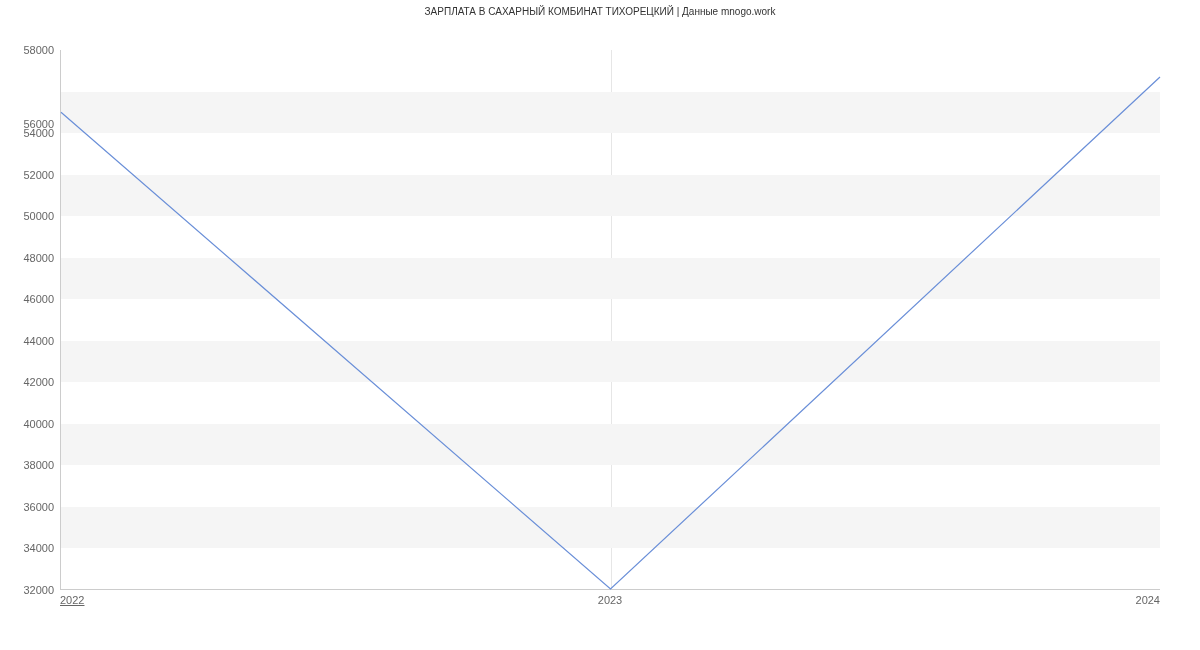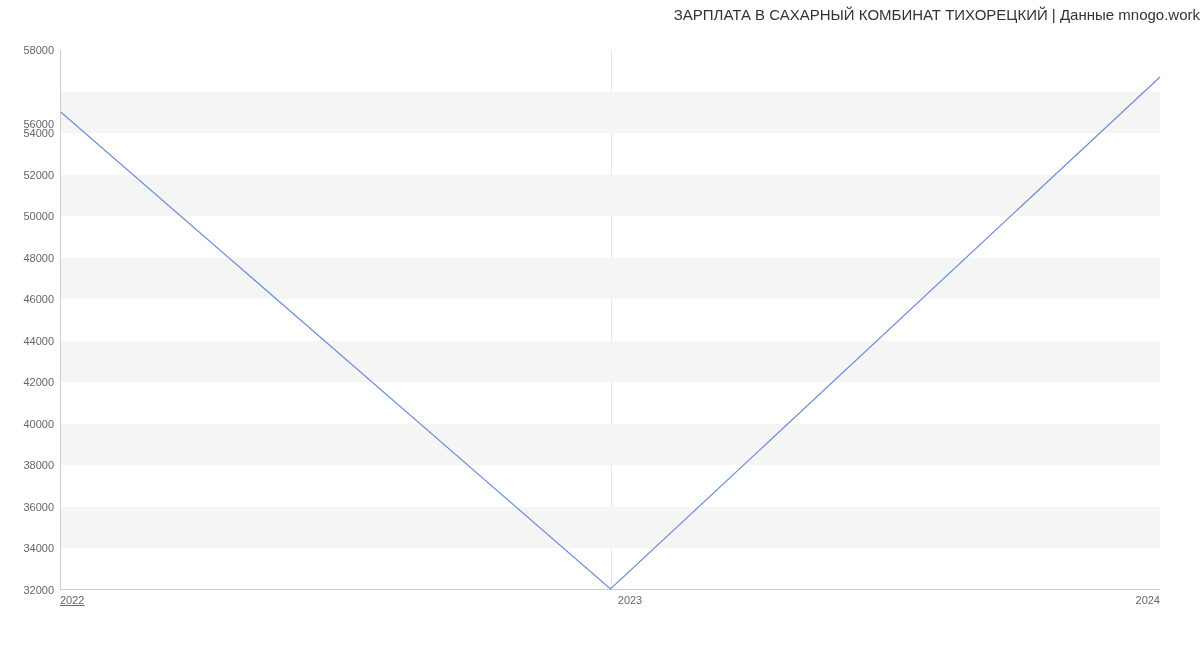--- a/index.html
+++ b/index.html
@@ -14,22 +14,22 @@
   .chart-container {
     position: relative;
     width: 1200px;
     height: 650px;
   }
   .chart-title {
     position: absolute;
     top: 6px;
     left: 0;
     width: 100%;
-    text-align: right;
-    font-size: 15px;
+    text-align: center;
+    font-size: 10px;
     color: #333333;
     font-weight: normal;
   }
   .plot-area {
     position: absolute;
     left: 60px;
     top: 50px;
     width: 1100px;
     height: 540px;
     border-left: 1px solid #cccccc;
@@ -123,16 +123,16 @@
       <div class="grid-band" style="top: 290.769px; height: 41.5385px;"></div>
       <div class="grid-band" style="top: 373.846px; height: 41.5385px;"></div>
       <div class="grid-band" style="top: 456.923px; height: 41.5385px;"></div>
     <svg class="data-line" id="data-svg" preserveAspectRatio="none" viewBox="0 0 1100 540">
       <path id="data-path" class="data-path" d="M0,62.30769230769232 L550,540 L1100,27"></path>
     </svg>
   </div>
 
   <div class="x-axis" id="x-axis">
       <div class="x-tick-label" style="transform: translateX(0px); left: 0px; text-decoration: underline;">2022</div>
-      <div class="x-tick-label" style="left: 550px; margin-left: 20px;">2023</div>
+      <div class="x-tick-label" style="left: 550px;">2023</div>
       <div class="x-tick-label" style="transform: translateX(-100%); left: 1100px;">2024</div>
     </div>
 </div>
 
 </body></html>

